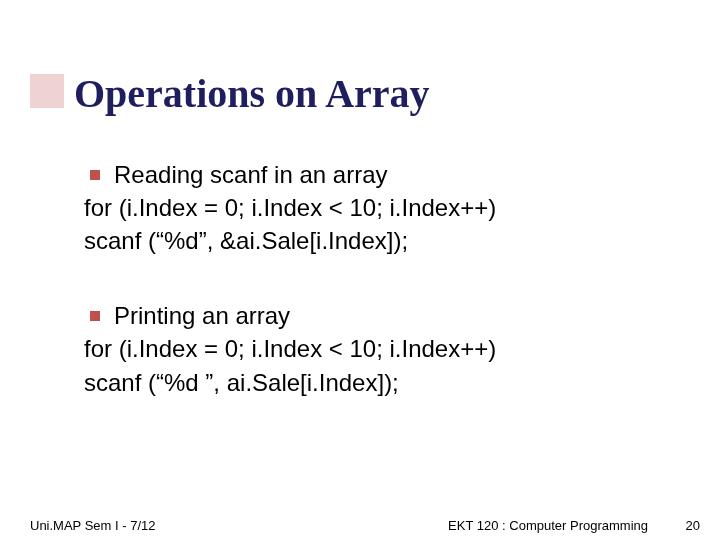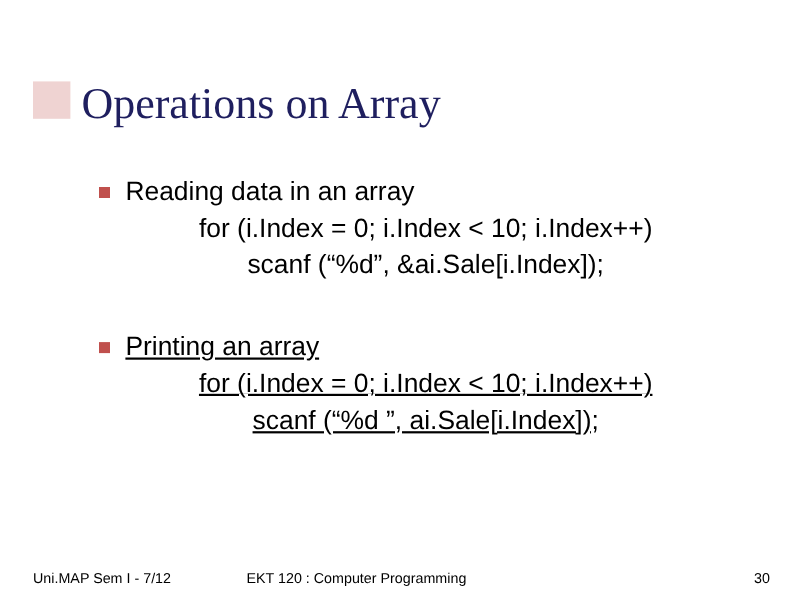--- a/index.html
+++ b/index.html
@@ -23,21 +23,21 @@
     height: 34px;
     background: #c0504d;
     opacity: 0.25;
     position: absolute;
     top: 4px;
     left: 0;
   }
   .title {
     font-family: "Times New Roman", Times, serif;
     font-size: 40px;
-    font-weight: normal;
+    font-weight: bold;
     color: #1f1f5f;
     margin: 0;
     position: relative;
     left: 44px;
   }
   .body {
     position: absolute;
     top: 158px;
     left: 90px;
     width: 600px;
@@ -52,78 +52,76 @@
   .bullet {
     width: 10px;
     height: 10px;
     background: #c0504d;
     margin-top: 12px;
     margin-right: 14px;
     flex-shrink: 0;
   }
   .code-line {
     margin-left: -6px;
-    text-align: center;
   }
   .indent {
   }
   .block2 {
     margin-top: 42px;
-    text-decoration: underline;
   }
   .footer {
     position: absolute;
     bottom: 22px;
     left: 0;
     width: 720px;
     font-size: 13px;
     color: #000;
   }
   .foot-left {
     position: absolute;
     left: 30px;
   }
   .foot-center {
     position: absolute;
     left: 0;
     width: 648px;
-    text-align: center;
+    text-align: right;
   }
   .foot-right {
     position: absolute;
     right: 20px;
   }
 </style>
 </head>
 <body>
 
 <div class="title-wrap">
   <div class="square"></div>
   <h1 class="title">Operations on Array</h1>
 </div>
 
 <div class="body">
 
   <div>
     <div class="bullet-row">
       <div class="bullet"></div>
-      <div>Reading data in an array</div>
+      <div>Reading scanf in an array</div>
     </div>
     <div class="code-line">for (i.Index = 0; i.Index &lt; 10; i.Index++)</div>
     <div class="code-line indent">scanf (“%d”, &amp;ai.Sale[i.Index]);</div>
   </div>
 
   <div class="block2">
     <div class="bullet-row">
       <div class="bullet"></div>
       <div>Printing an array</div>
     </div>
     <div class="code-line">for (i.Index = 0; i.Index &lt; 10; i.Index++)</div>
     <div class="code-line indent">scanf (“%d ”, ai.Sale[i.Index]);</div>
   </div>
 
 </div>
 
 <div class="footer">
   <div class="foot-left">Uni.MAP Sem I - 7/12</div>
   <div class="foot-center">EKT 120 : Computer Programming</div>
-  <div class="foot-right">30</div>
+  <div class="foot-right">20</div>
 </div>
 
 </body></html>

